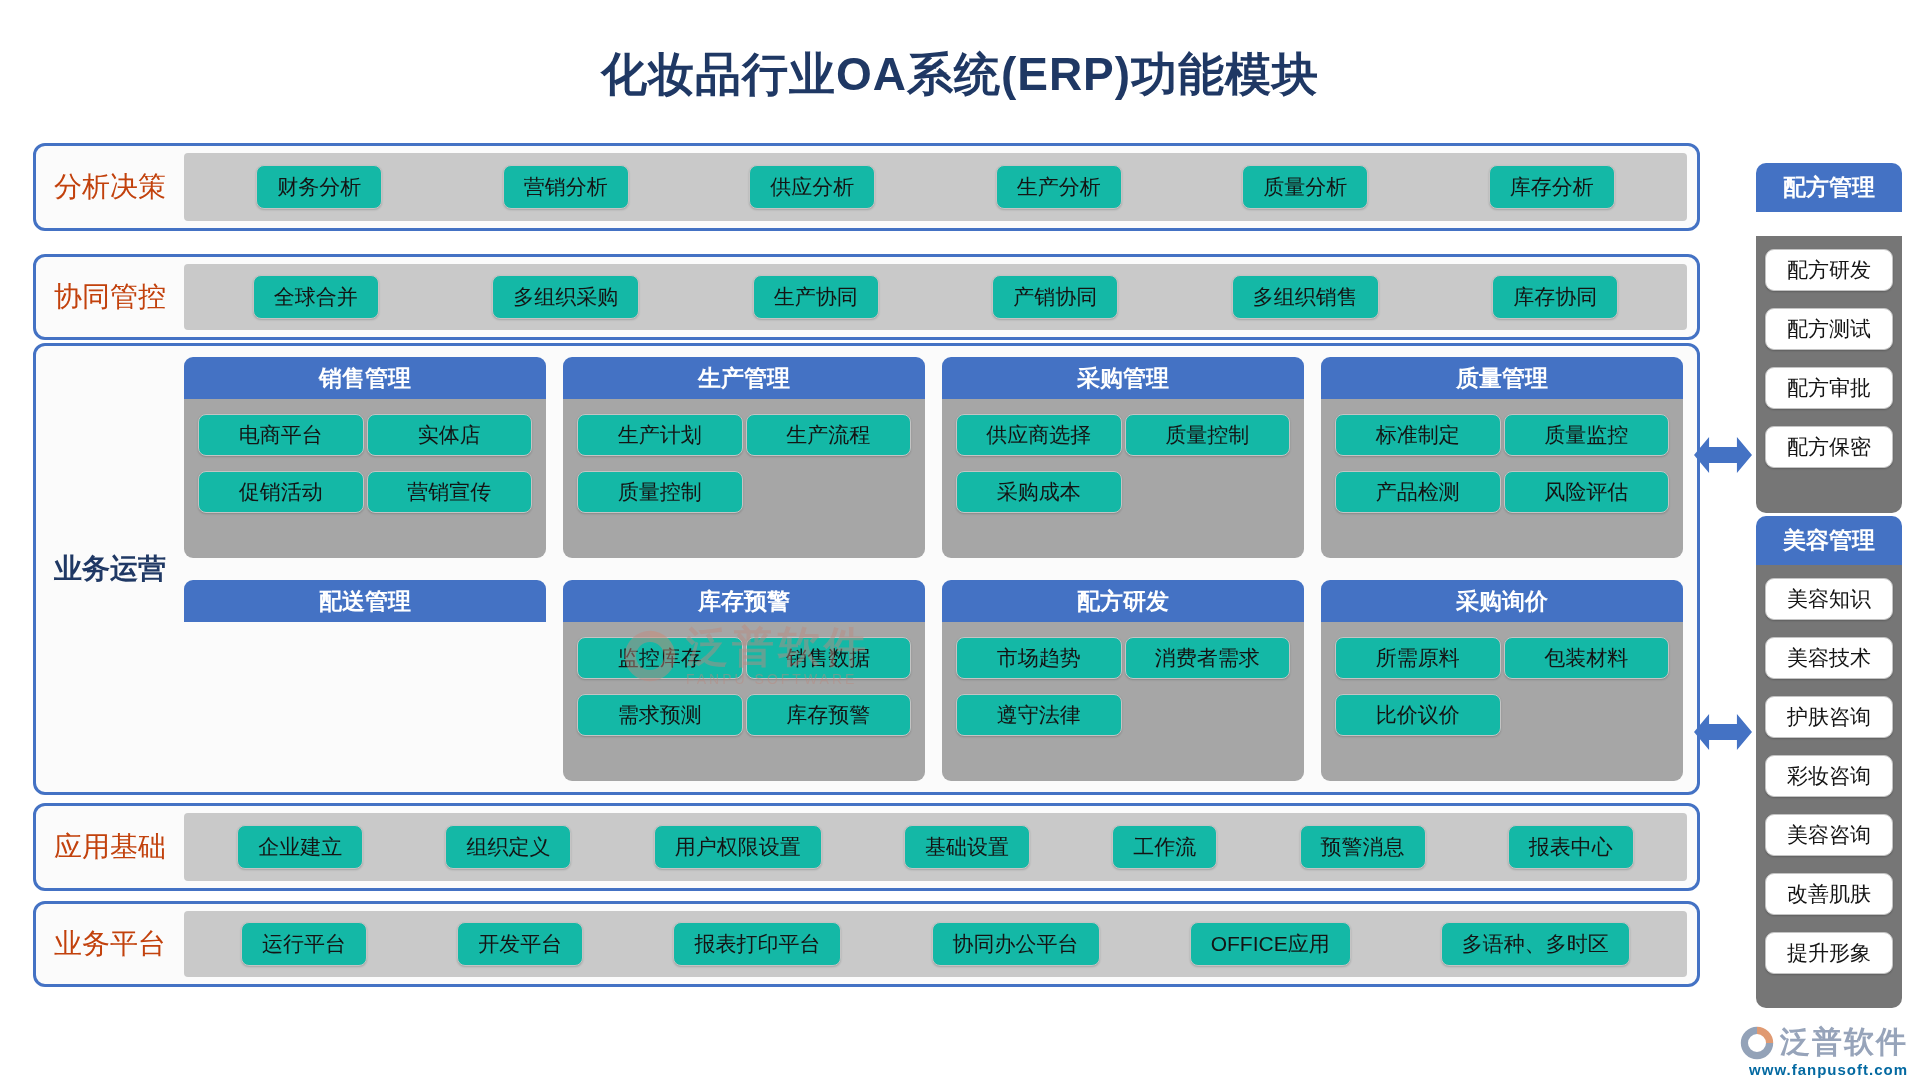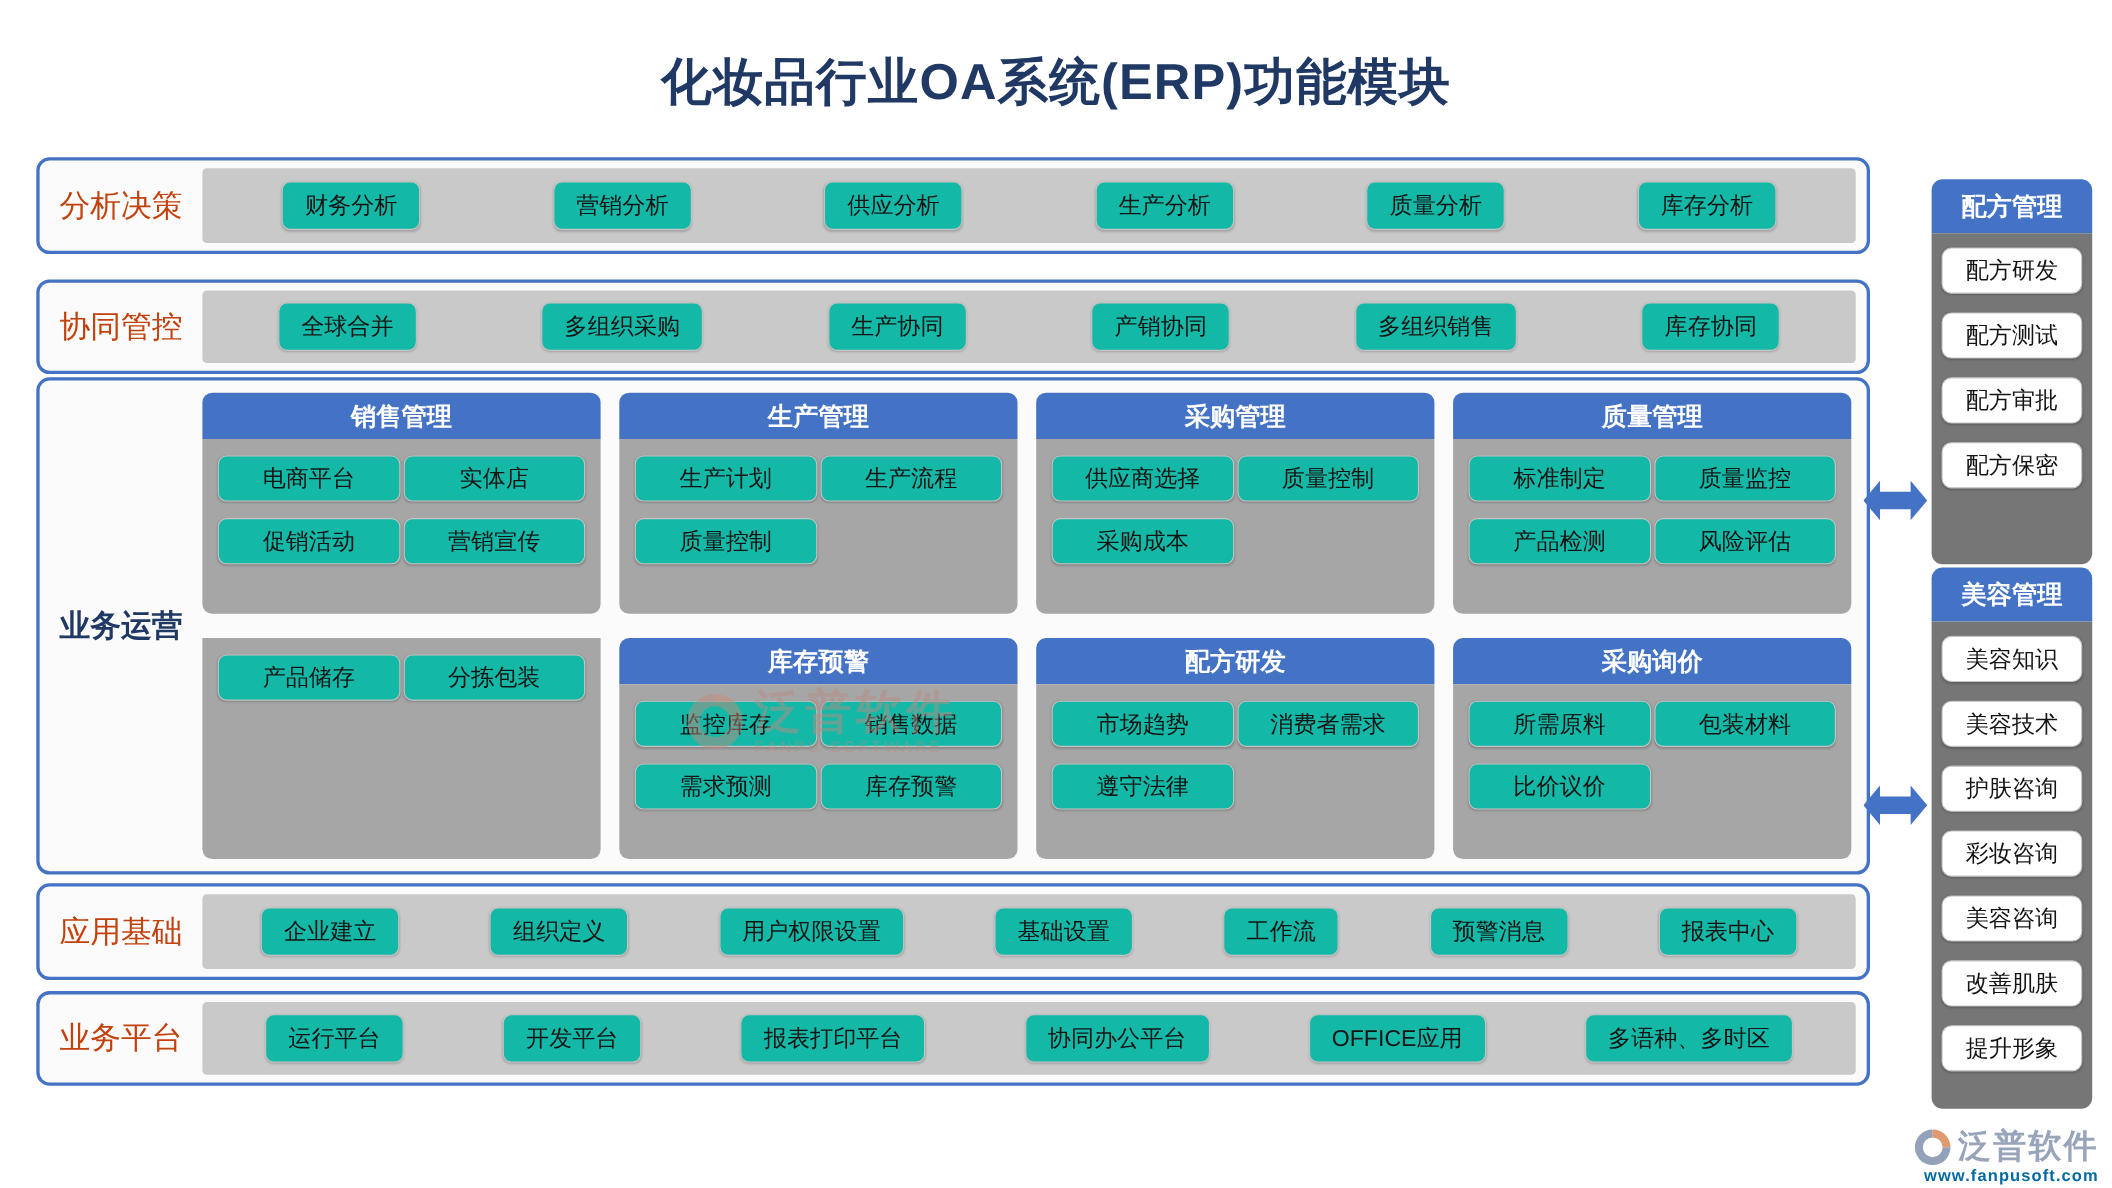--- a/index.html
+++ b/index.html
@@ -60,21 +60,21 @@
     gap:15px 3px;align-content:start;
   }
   .module-body .chip{
     height:42px;box-sizing:border-box;padding:0 6px;
     display:flex;align-items:center;justify-content:center;
   }
   
   .side-panel{
     position:absolute;left:1756px;width:146px;display:flex;flex-direction:column;
   }
-  #panel-formula{top:163px;height:350px;}
+  #panel-formula{top:163px;height:350px;gap:24px;}
   #panel-beauty{top:516px;height:492px;}
   .side-header{
     height:49px;flex:none;background:#4472c4;border-radius:10px 10px 0 0;
     color:#ffffff;font-weight:bold;font-size:23px;
     display:flex;align-items:center;justify-content:center;
   }
   .side-body{
     flex:1;background:#767676;border-radius:0 0 10px 10px;
     padding:13px 9px;display:flex;flex-direction:column;gap:17px;
   }
@@ -173,24 +173,21 @@
       <div class="module-header">质量管理</div>
       <div class="module-body">
         <div class="chip">标准制定</div>
         <div class="chip">质量监控</div>
         <div class="chip">产品检测</div>
         <div class="chip">风险评估</div>
       </div>
     </div>
 
     <div class="module">
-      <div class="module-body">
-        <div class="chip">产品储存</div>
-        <div class="chip">分拣包装</div>
-      </div>
+      <div class="module-header">配送管理</div>
     </div>
 
     <div class="module">
       <div class="module-header">库存预警</div>
       <div class="module-body">
         <div class="chip">监控库存</div>
         <div class="chip">销售数据</div>
         <div class="chip">需求预测</div>
         <div class="chip">库存预警</div>
       </div>

